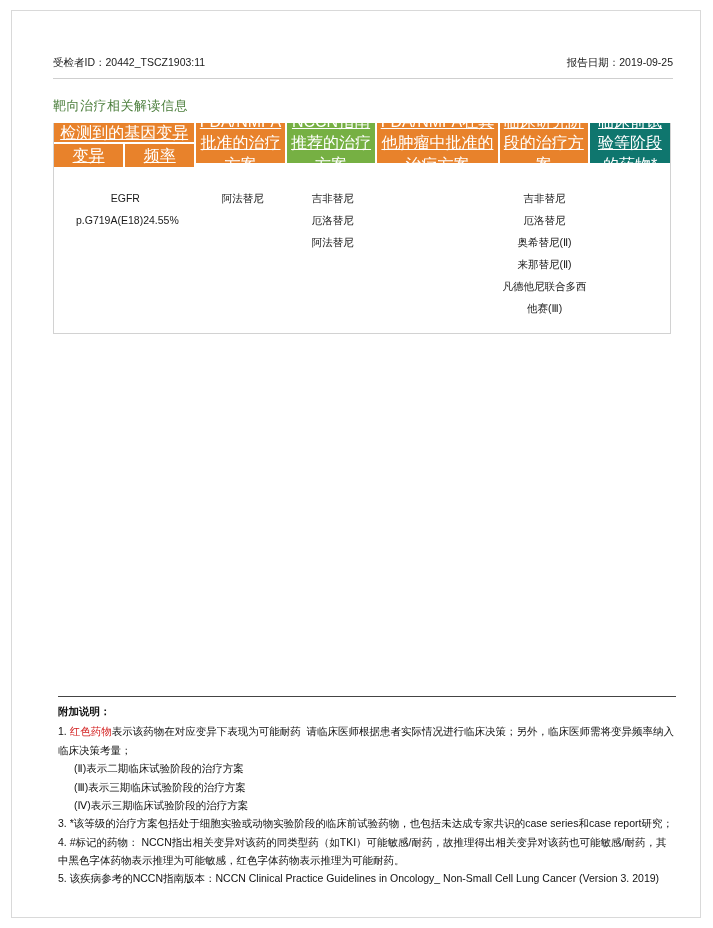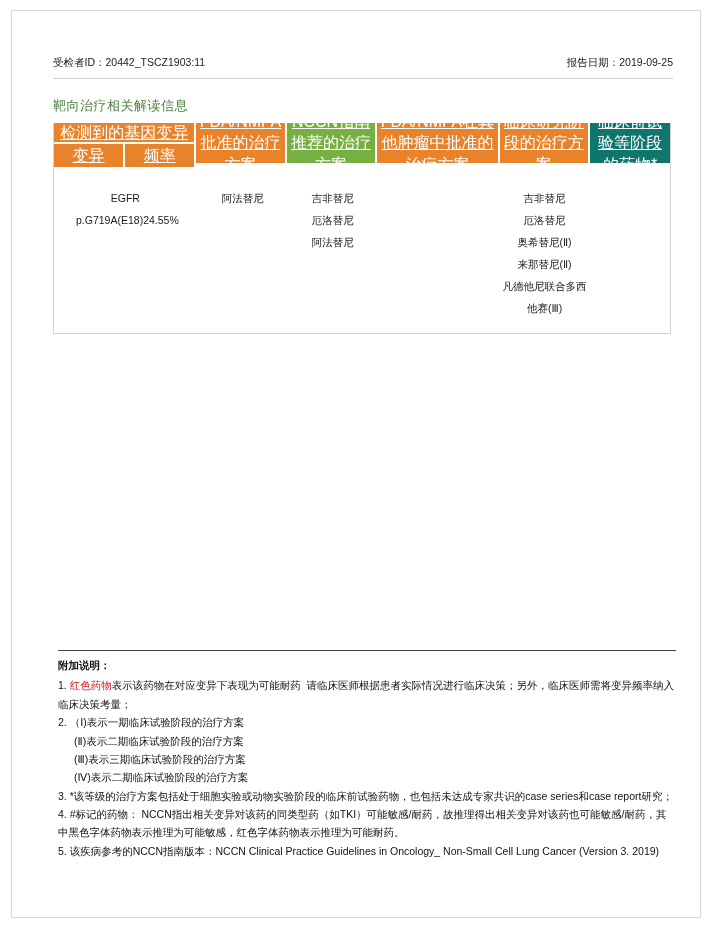--- a/index.html
+++ b/index.html
@@ -142,21 +142,21 @@
   .c-var .mut-line {
     display: flex;
     justify-content: space-between;
     padding: 0 18px 0 22px;
     box-sizing: border-box;
   }
   
   .notes {
     position: absolute;
     left: 46px;
-    top: 639px;
+    top: 685px;
     width: 618px;
     font-size: 10.5px;
     line-height: 1.75;
     color: #111;
   }
   .notes-title {
     font-weight: bold;
     border-top: 1px solid #444;
     padding-top: 5px;
     margin-bottom: 2px;
@@ -222,22 +222,21 @@
         <div class="cell c-pre"></div>
       </div>
 
     </div>
   </div>
 
   <div class="notes">
     <div class="notes-title">附加说明：</div>
     <div id="notes-list">
         <div class="note-line"><span>1. </span><span class="red">红色药物</span><span>表示该药物在对应变异下表现为可能耐药  请临床医师根据患者实际情况进行临床决策；另外，临床医师需将变异频率纳入临床决策考量；</span></div>
-        <div class="note-line"><span>2. </span><span>（Ⅰ)表示一期临床试验阶段的治疗方案</span></div>
         <div class="note-line indent-1"><span>(Ⅱ)表示二期临床试验阶段的治疗方案</span></div>
         <div class="note-line indent-1"><span>(Ⅲ)表示三期临床试验阶段的治疗方案</span></div>
-        <div class="note-line indent-1"><span>(Ⅳ)表示二期临床试验阶段的治疗方案</span></div>
+        <div class="note-line indent-1"><span>(Ⅳ)表示三期临床试验阶段的治疗方案</span></div>
         <div class="note-line"><span>3. </span><span>*该等级的治疗方案包括处于细胞实验或动物实验阶段的临床前试验药物，也包括未达成专家共识的case series和case report研究；</span></div>
         <div class="note-line"><span>4. </span><span>#标记的药物： NCCN指出相关变异对该药的同类型药（如TKI）可能敏感/耐药，故推理得出相关变异对该药也可能敏感/耐药，其中黑色字体药物表示推理为可能敏感，红色字体药物表示推理为可能耐药。</span></div>
         <div class="note-line"><span>5. </span><span>该疾病参考的NCCN指南版本：NCCN Clinical Practice Guidelines in Oncology_ Non-Small Cell Lung Cancer (Version 3. 2019)</span></div>
       </div>
   </div>
 </div>
 
 </body></html>

